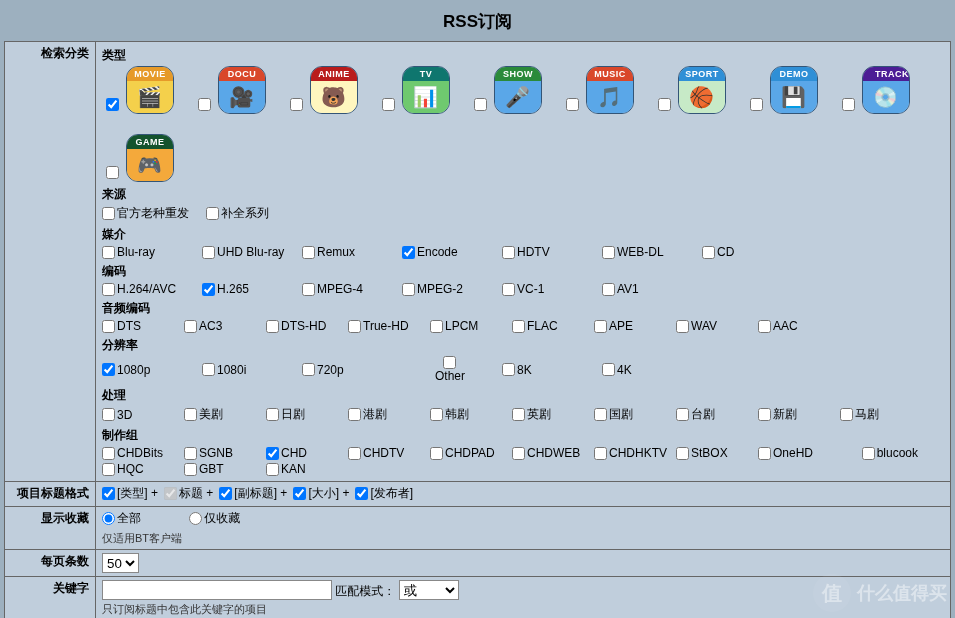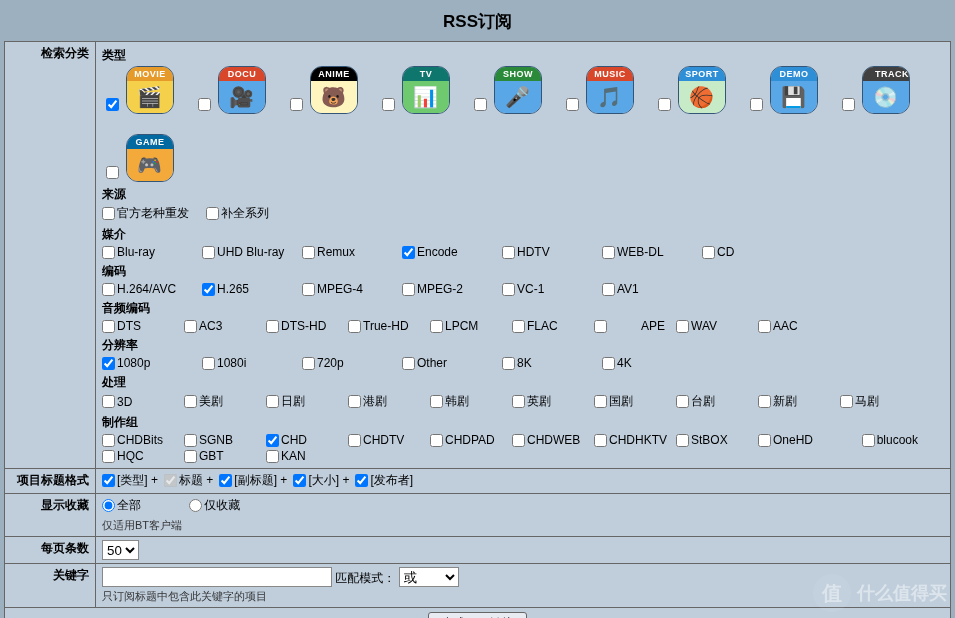--- a/index.html
+++ b/index.html
@@ -49,21 +49,21 @@
             <div class="cat-item">
               <input type="checkbox" style="">
               <div class="cat-icon">
                 <div class="cat-banner" style="background: rgb(217, 71, 42);">DOCU</div>
                 <div class="cat-body" style="background: rgb(90, 167, 232);">🎥</div>
               </div>
             </div>
             <div class="cat-item">
               <input type="checkbox" style="">
               <div class="cat-icon">
-                <div class="cat-banner" style="background: #000000;">ANIME</div>
+                <div class="cat-banner" style="background: #b91c1c;">ANIME</div>
                 <div class="cat-body" style="background: rgb(255, 246, 191);">🐻</div>
               </div>
             </div>
             <div class="cat-item">
               <input type="checkbox" style="">
               <div class="cat-icon">
                 <div class="cat-banner" style="background: #0f766e;">TV</div>
                 <div class="cat-body" style="background: rgb(111, 201, 111);">📊</div>
               </div>
             </div>
@@ -91,28 +91,28 @@
             <div class="cat-item">
               <input type="checkbox" style="">
               <div class="cat-icon">
                 <div class="cat-banner" style="background: rgb(47, 143, 214);">DEMO</div>
                 <div class="cat-body" style="background: rgb(90, 167, 232);">💾</div>
               </div>
             </div>
             <div class="cat-item">
               <input type="checkbox" style="">
               <div class="cat-icon">
-                <div class="cat-banner" style="background: #404040; padding-left: 12px;">TRACK</div>
+                <div class="cat-banner" style="background: #4c1d95; padding-left: 12px;">TRACK</div>
                 <div class="cat-body" style="background: rgb(90, 167, 232);">💿</div>
               </div>
             </div>
             <div class="cat-item">
               <input type="checkbox" style="">
               <div class="cat-icon">
-                <div class="cat-banner" style="background: #0369a1;">GAME</div>
+                <div class="cat-banner" style="background: #14532d;">GAME</div>
                 <div class="cat-body" style="background: rgb(244, 169, 59);">🎮</div>
               </div>
             </div>
           </div>
 
     <div class="sect-head">来源</div>
     <div class="row-items" id="row-source">
             <label class="chk-item" style="min-width: 100px;">
               <input type="checkbox" style="">
               <span>官方老种重发</span>
@@ -202,21 +202,21 @@
               <span>True-HD</span>
             </label>
             <label class="chk-item" style="min-width: 78px;">
               <input type="checkbox" style="">
               <span>LPCM</span>
             </label>
             <label class="chk-item" style="min-width: 78px;">
               <input type="checkbox" style="">
               <span>FLAC</span>
             </label>
-            <label class="chk-item" style="min-width: 78px; gap: 32px;">
+            <label class="chk-item" style="min-width: 78px;">
               <input type="checkbox" style="">
               <span>APE</span>
             </label>
             <label class="chk-item" style="min-width: 78px;">
               <input type="checkbox" style="">
               <span>WAV</span>
             </label>
             <label class="chk-item" style="min-width: 78px;">
               <input type="checkbox" style="">
               <span>AAC</span>
@@ -230,21 +230,21 @@
               <span>1080p</span>
             </label>
             <label class="chk-item" style="min-width: 96px;">
               <input type="checkbox" style="">
               <span>1080i</span>
             </label>
             <label class="chk-item" style="min-width: 96px;">
               <input type="checkbox" style="">
               <span>720p</span>
             </label>
-            <label class="chk-item" style="min-width: 96px;">
+            <label class="chk-item" style="min-width: 96px; flex-direction: column;">
               <input type="checkbox" style="">
               <span>Other</span>
             </label>
             <label class="chk-item" style="min-width: 96px;">
               <input type="checkbox" style="">
               <span>8K</span>
             </label>
             <label class="chk-item" style="min-width: 96px;">
               <input type="checkbox" style="">
               <span>4K</span>

